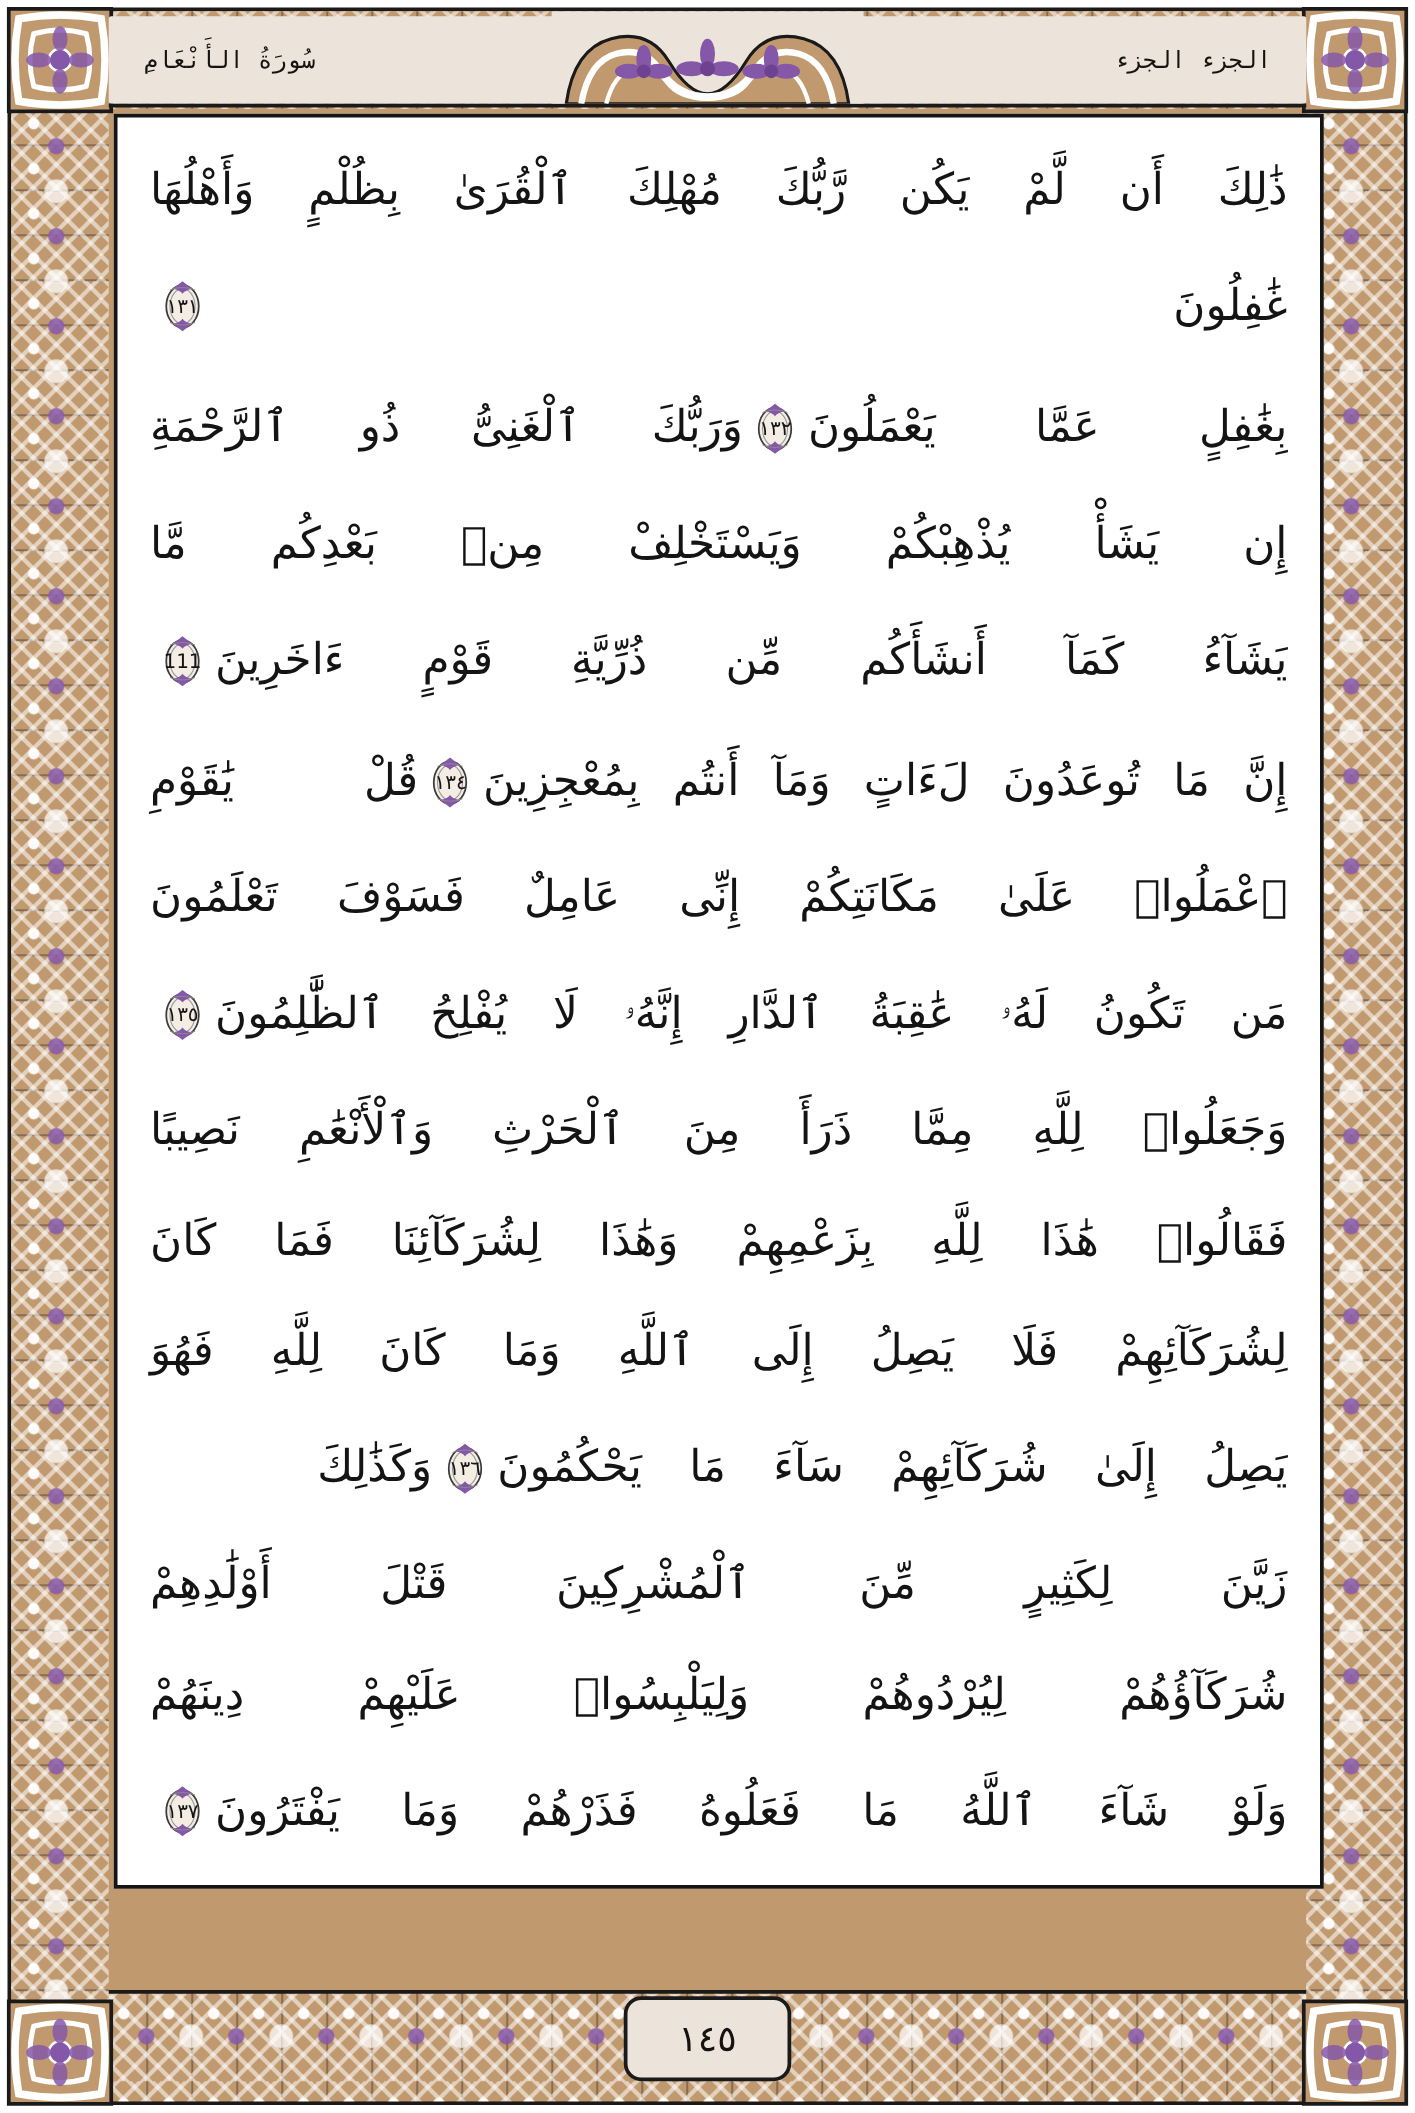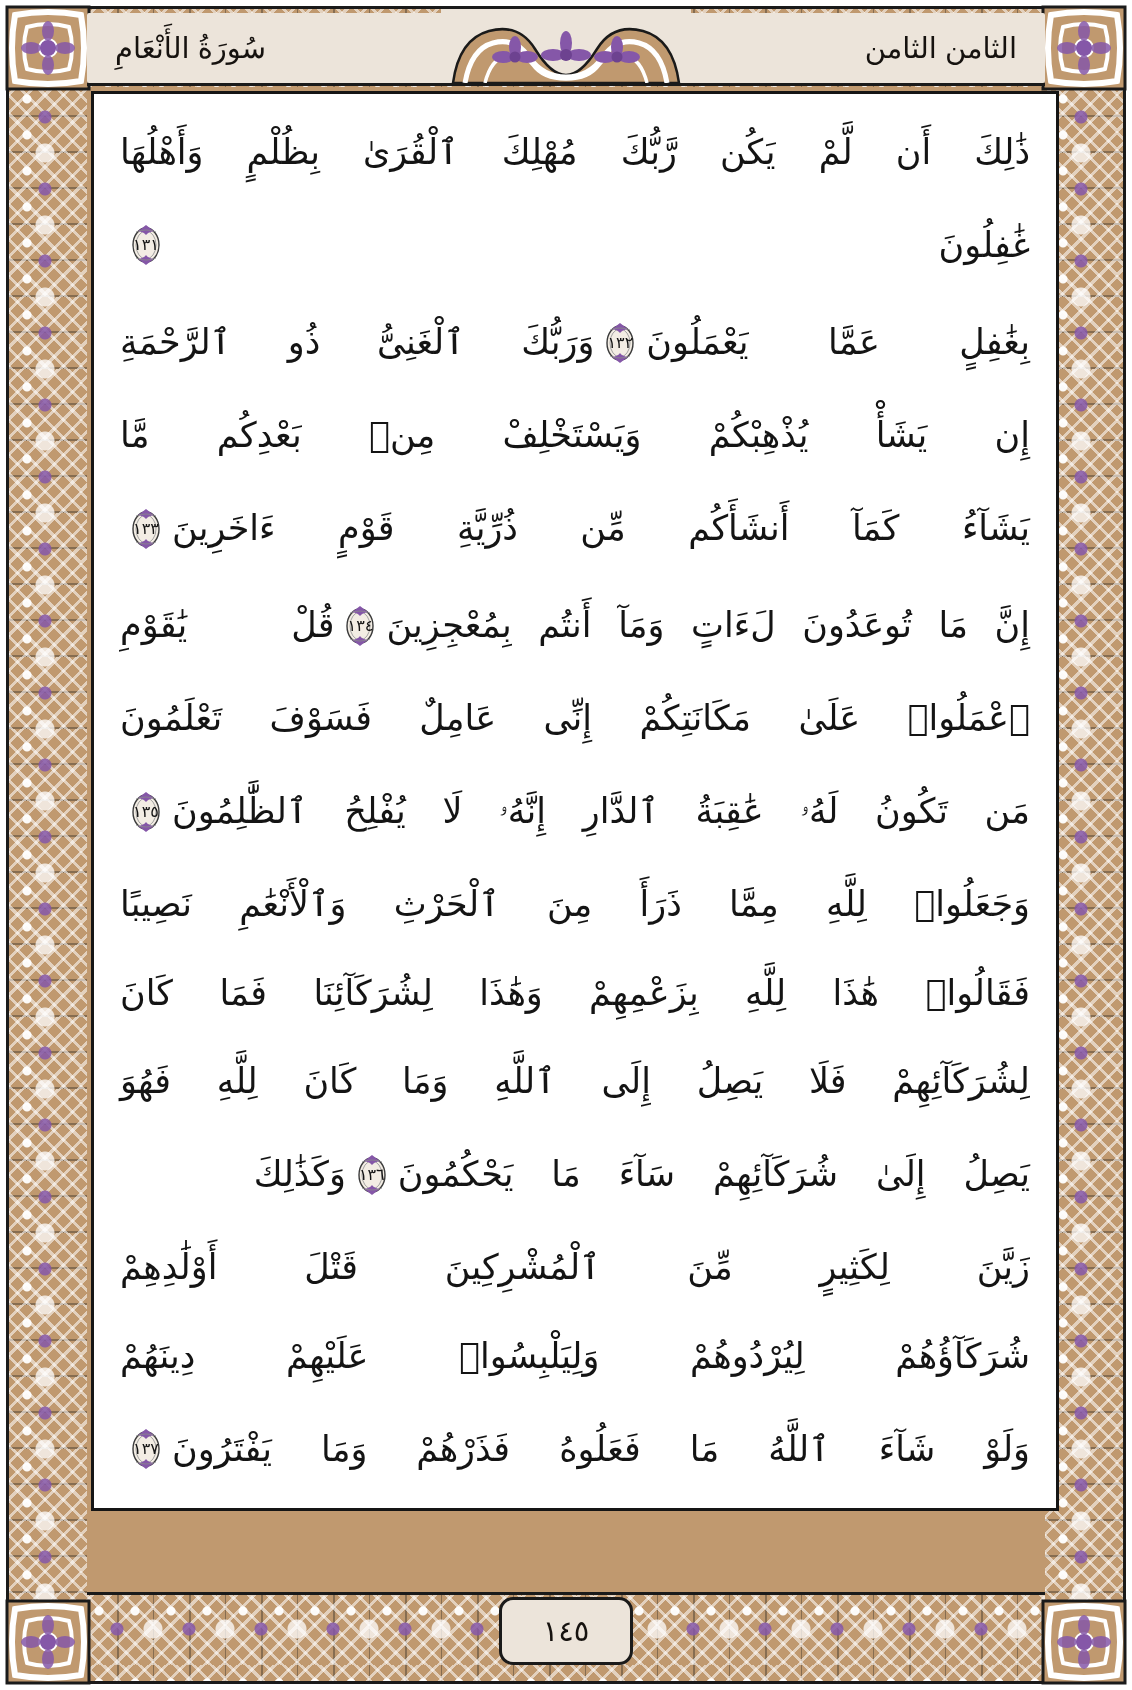--- a/index.html
+++ b/index.html
@@ -84,22 +84,22 @@
     background: #ece4da;
     display: flex;
     align-items: center;
     justify-content: space-between;
     padding: 0 28px;
     box-sizing: border-box;
     z-index: 4;
     border-radius: 2px;
   }
   .header-text {
-    font-family: Liberation Sans, sans-serif;
-    font-size: 29px;
+    font-family: Liberation Mono, monospace;
+    font-size: 19px;
     color: #16120f;
     direction: rtl;
     white-space: nowrap;
     letter-spacing: 0.5px;
   }
   .header-medallion {
     position: absolute;
     left: 50%;
     top: 0;
     transform: translateX(-50%);
@@ -259,21 +259,21 @@
       <path d="M22 22 Q43 16 64 22 Q70 43 64 64 Q43 70 22 64 Q16 43 22 22 Z" fill="none" stroke="#ffffff" stroke-width="4"></path>
       <circle cx="43" cy="43" r="9" fill="#8557a8" stroke="#ffffff" stroke-width="2"></circle>
       <ellipse cx="43" cy="26" rx="6" ry="10" fill="#8557a8" opacity=".85"></ellipse>
       <ellipse cx="26" cy="43" rx="10" ry="6" fill="#8557a8" opacity=".85"></ellipse>
       <ellipse cx="60" cy="43" rx="10" ry="6" fill="#8557a8" opacity=".85"></ellipse>
       <ellipse cx="43" cy="60" rx="6" ry="10" fill="#8557a8" opacity=".85"></ellipse>
     </svg>
 
     <div class="header-band">
       <div class="header-text">سُورَةُ الأَنْعَامِ</div>
-      <div class="header-text">الثامن الثامن</div>
+      <div class="header-text">الجزء الجزء</div>
     </div>
 
     <svg class="header-medallion" viewBox="0 0 250 74">
       <path d="M0 0 H250 V74 H0 Z" fill="#ece4da"></path>
       <path d="M12 74 Q18 30 48 22 Q78 14 94 40 Q110 66 125 66 Q140 66 156 40 Q172 14 202 22 Q232 30 238 74 Z" fill="#c0996f" stroke="#1a1a1a" stroke-width="2.5"></path>
       <path d="M24 74 Q30 40 52 34 Q74 28 88 48 Q102 68 125 68 Q148 68 162 48 Q176 28 198 34 Q220 40 226 74" fill="none" stroke="#ffffff" stroke-width="5"></path>
       <path d="M44 74 Q50 50 66 46 Q82 42 92 56 Q102 70 125 70 Q148 70 158 56 Q168 42 184 46 Q200 50 206 74" fill="none" stroke="#ffffff" stroke-width="3.5"></path>
       <g fill="#8557a8">
         <ellipse cx="74" cy="38" rx="6" ry="11"></ellipse>
         <ellipse cx="62" cy="48" rx="11" ry="6"></ellipse>
@@ -334,21 +334,21 @@
             <span class="txt">يَشَآءُ كَمَآ أَنشَأَكُم مِّن ذُرِّيَّةِ قَوْمٍ ءَاخَرِينَ</span>
             <span class="ayah">
               <svg viewBox="0 0 44 44">
                 <ellipse cx="22" cy="22" rx="13" ry="17" fill="#f3ede4" stroke="#3b3b3b" stroke-width="1.4"></ellipse>
                 <ellipse cx="22" cy="22" rx="10" ry="14" fill="none" stroke="#9a9a9a" stroke-width="0.9"></ellipse>
                 <path d="M22 2 q-5 4 -8 6 q6 1 8 4 q2 -3 8 -4 q-3 -2 -8 -6z" fill="#8557a8"></path>
                 <path d="M22 42 q-5 -4 -8 -6 q6 -1 8 -4 q2 3 8 4 q-3 2 -8 6z" fill="#8557a8"></path>
                 <path d="M12 9 q10 -4 20 0" fill="none" stroke="#8a8a8a" stroke-width="0.8"></path>
                 <path d="M12 35 q10 4 20 0" fill="none" stroke="#8a8a8a" stroke-width="0.8"></path>
               </svg>
-              <span class="num">١٣٣</span>
+              <span class="num">111</span>
             </span>
           </div>
           <div class="qline">
             <span class="txt">إِنَّ مَا تُوعَدُونَ لَءَاتٍ وَمَآ أَنتُم بِمُعْجِزِينَ</span>
             <span class="ayah">
               <svg viewBox="0 0 44 44">
                 <ellipse cx="22" cy="22" rx="13" ry="17" fill="#f3ede4" stroke="#3b3b3b" stroke-width="1.4"></ellipse>
                 <ellipse cx="22" cy="22" rx="10" ry="14" fill="none" stroke="#9a9a9a" stroke-width="0.9"></ellipse>
                 <path d="M22 2 q-5 4 -8 6 q6 1 8 4 q2 -3 8 -4 q-3 -2 -8 -6z" fill="#8557a8"></path>
                 <path d="M22 42 q-5 -4 -8 -6 q6 -1 8 -4 q2 3 8 4 q-3 2 -8 6z" fill="#8557a8"></path>

